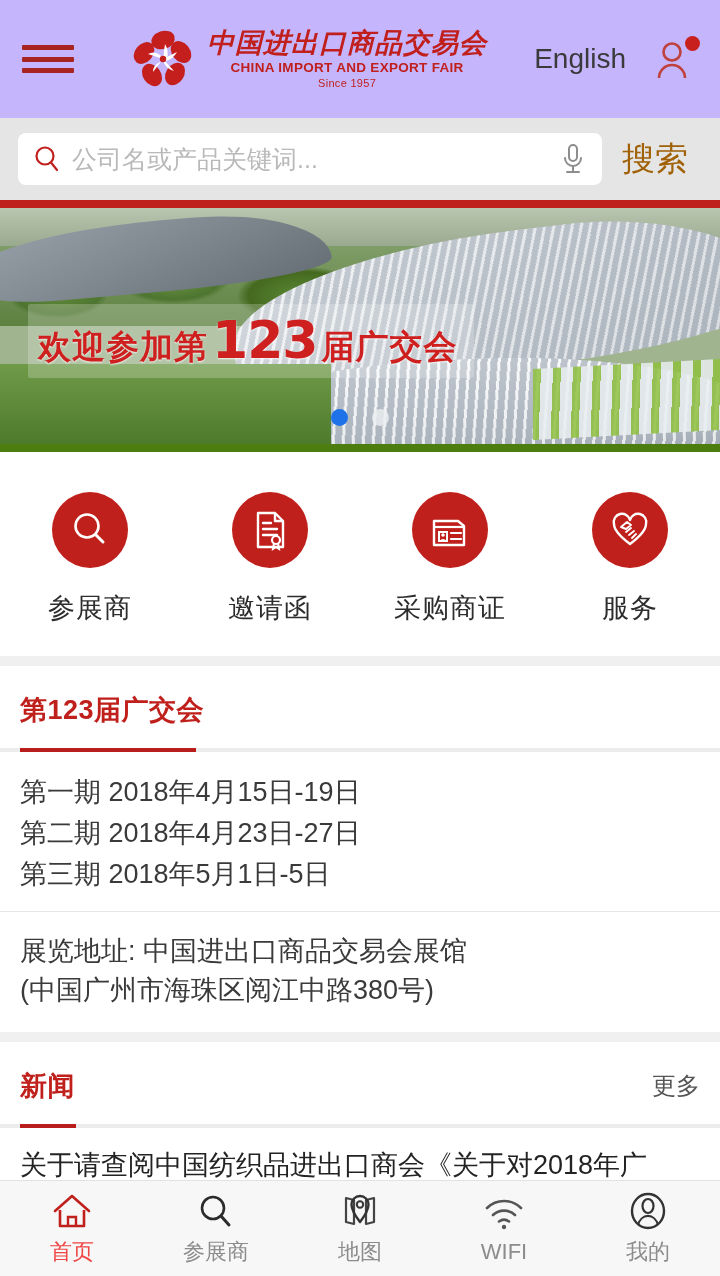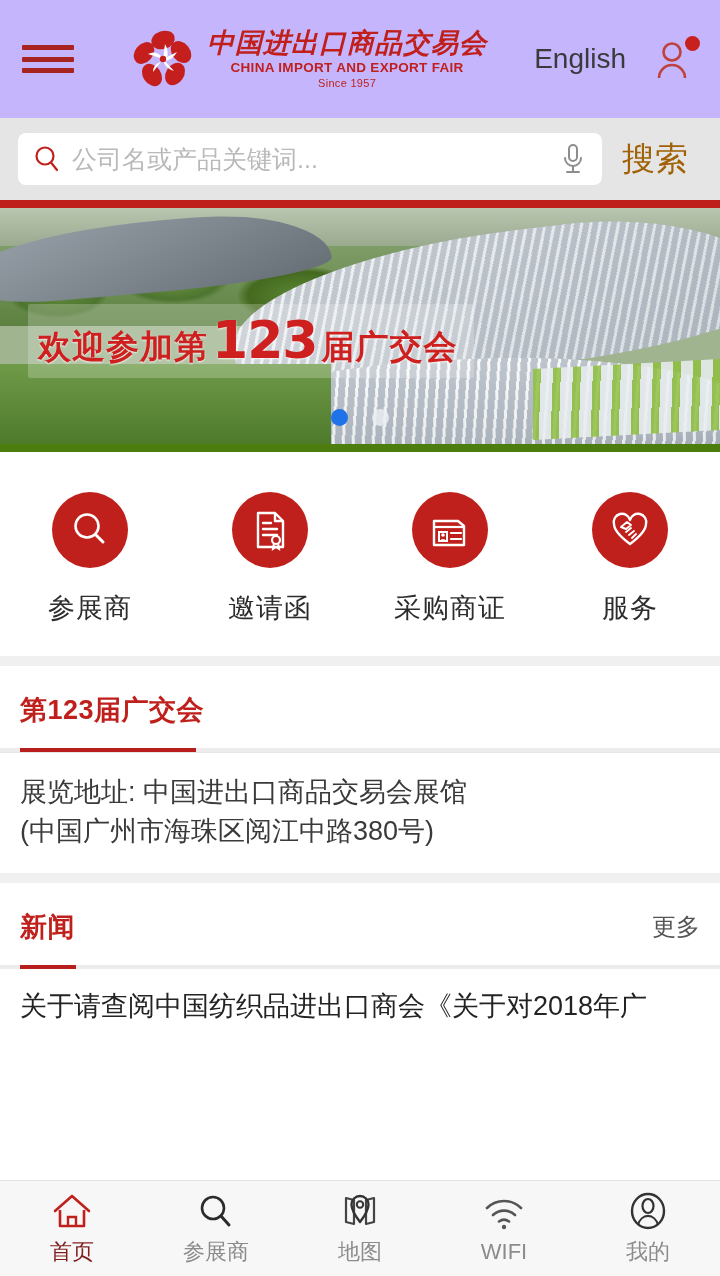--- a/index.html
+++ b/index.html
@@ -230,21 +230,21 @@
   .tabbar {
     position:absolute; left:0; bottom:0; width:720px; height:96px;
     background:#f7f7f7; border-top:1px solid #e2e2e2;
     display:flex;
   }
   .tab {
     flex:1 1 0; display:flex; flex-direction:column;
     align-items:center; justify-content:center; gap:5px; cursor:pointer;
   }
   .tab-label { font-size:22px; color:#8c8c8c; }
-  .tab.active .tab-label { color:#7f1d1d; }
+  .tab.active .tab-label { color:#ef4444; }
   .tab-ico { height:42px; display:flex; align-items:center; justify-content:center; }
 </style>
 </head>
 <body>
 
 <div class="page">
 
   <div class="header">
 
     <div class="hamburger">
@@ -385,20 +385,25 @@
     </div>
   </div>
 
   <div class="sep"></div>
 
   <div class="section-head">
     <div class="section-title">第123届广交会</div>
   </div>
   <div class="head-rule"></div>
 
+  <div class="sched-list">
+    <div class="sched-line">第一期 2018年4月15日-19日</div>
+    <div class="sched-line">第二期 2018年4月23日-27日</div>
+    <div class="sched-line">第三期 2018年5月1日-5日</div>
+  </div>
 
   <div class="hairline"></div>
 
   <div class="addr-block">
     <div class="addr-line">展览地址: 中国进出口商品交易会展馆</div>
     <div class="addr-line">(中国广州市海珠区阅江中路380号)</div>
   </div>
 
   <div class="sep"></div>
 

